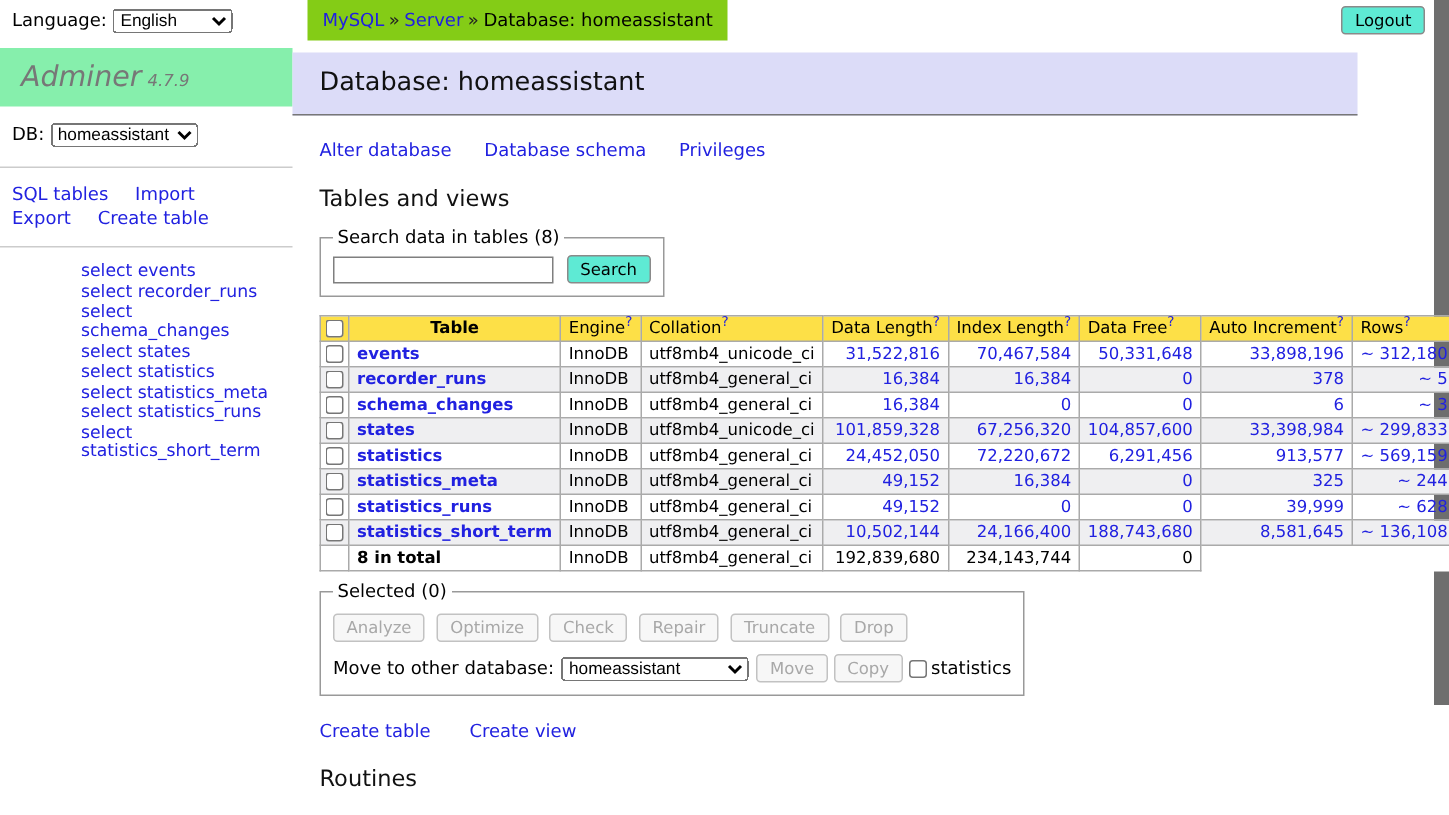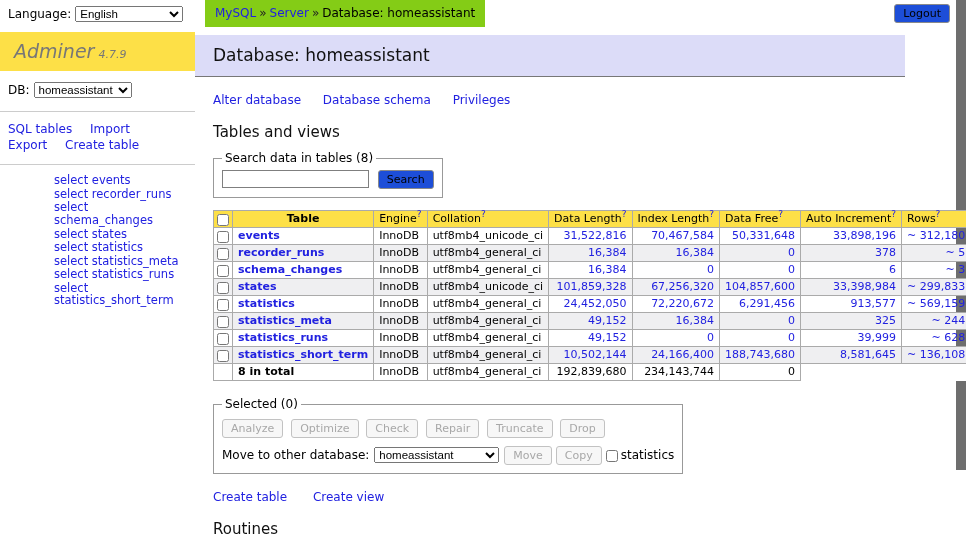--- a/index.html
+++ b/index.html
@@ -10,23 +10,23 @@
   }
   a { color: #2121e0; text-decoration: none; cursor: pointer; }
 
   
   .scrollbar { position: absolute; right: 0; top: 0; width: 10px; height: 100%; background: #fff; }
   .scrollbar .thumb { position: absolute; right: 0; top: 0; width: 10px; height: 470px; background: #6e6e6e; }
 
   
   .sidebar { position: absolute; left: 0; top: 0; width: 195px; }
   .lang-row { padding: 6px 8px 0 8px; white-space: nowrap; }
-  .lang-row select { width: 108px; font-size: 11.5px; margin-left: 4px; }
+  .lang-row select { width: 80px; font-size: 11.5px; margin-left: 4px; }
   h1.brand {
-    margin-top: 10px; background: #fde047; color: #777;
+    margin-top: 10px; background: #86efac; color: #777;
     font-style: italic; font-weight: normal; font-size: 19px; padding: 8px 14px 9px;
   }
   h1.brand .version { font-size: 11px; margin-left: 4px; color: #777; }
   .db-row { padding: 11px 8px 13px 8px; white-space: nowrap; }
   .db-row select { width: 98px; font-size: 11.5px; margin-left: 4px; }
   .sidebar hr { border: 0; border-top: 1px solid #ccc; }
   .actions { padding: 9px 8px 11px 8px; line-height: 1.35; }
   .actions a { margin-right: 14px; }
   .tables-list { padding: 9px 8px; margin-left: 46px; }
   .tables-list a { display: block; font-size: 11.5px; line-height: 1.09; margin-bottom: 1px; }
@@ -41,42 +41,42 @@
   }
   .content { padding-left: 18px; }
   .db-links { margin-top: 16px; }
   .db-links a { margin-right: 18px; }
   h3 { font-weight: normal; font-size: 15px; margin-top: 16px; color: #111; }
 
   fieldset { display: inline-block; border: 1px solid #999; padding: 5px 8px 8px; margin-top: 10px; }
   legend { padding: 0 3px; }
   button {
     font-family: inherit; font-size: 11px; color: #000;
-    background: #1d4ed8; border: 1px solid #8a8a8a; border-radius: 3px; padding: 2px 8px;
+    background: #5eead4; border: 1px solid #8a8a8a; border-radius: 3px; padding: 2px 8px;
   }
   button.disabled { color: #a8a8a8; border-color: #c2c2c2; background: #f7f7f7; }
   .search-input { width: 147px; height: 18px; border: 1px solid #7f7f7f; font-size: 11px; margin-right: 5px; }
 
   table { border-collapse: collapse; margin-top: 12px; font-size: 11px; }
   th, td { border: 1px solid #aaa; padding: 1px 5px 2px; white-space: nowrap; }
   thead th { background: #fde047; font-weight: normal; text-align: left; }
   thead th.tname { font-weight: bold; text-align: center; min-width: 112px; }
   sup.help { font-size: 9px; line-height: 0; }
   tbody tr:nth-child(even) td { background: #efeff1; }
   td.chk, th.chk { text-align: center; width: 21px; padding: 1px 3px; }
   input[type="checkbox"] { width: 12px; height: 12px; margin: 0; vertical-align: middle; }
   td.name a { font-weight: bold; }
   td.num { text-align: right; }
   .w-dlen { min-width: 70px; } .w-ilen { min-width: 70px; } .w-free { min-width: 62px; }
   .w-auto { min-width: 78px; } .w-rows { min-width: 56px; }
   tr.total td { font-size: 11px; }
   tr.total td.name { font-weight: bold; }
   tr.total td.noborder { border: none; background: #fff; }
 
-  .selected-fieldset { margin-top: 16px; min-width: 400px; }
+  .selected-fieldset { margin-top: 6px; min-width: 400px; }
   .selected-row { margin-top: 3px; }
   .selected-row button { margin-right: 4px; }
   .move-row { margin-top: 8px; white-space: nowrap; }
   .move-row select { width: 125px; font-size: 11.5px; margin: 0 5px; }
   .move-row button { margin-right: 4px; }
   .move-row label { margin-left: 3px; }
 
   .footer-links { margin-top: 16px; }
   .footer-links a { margin-right: 22px; }
 

